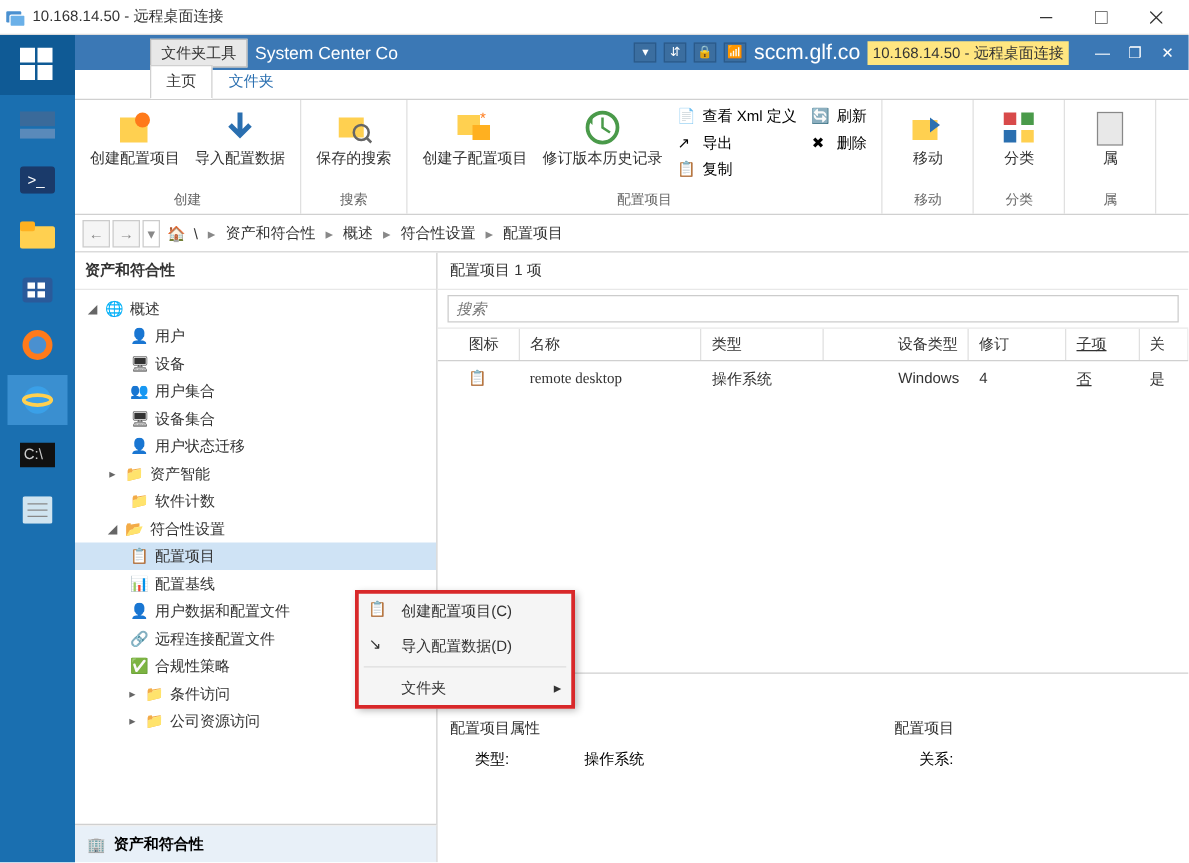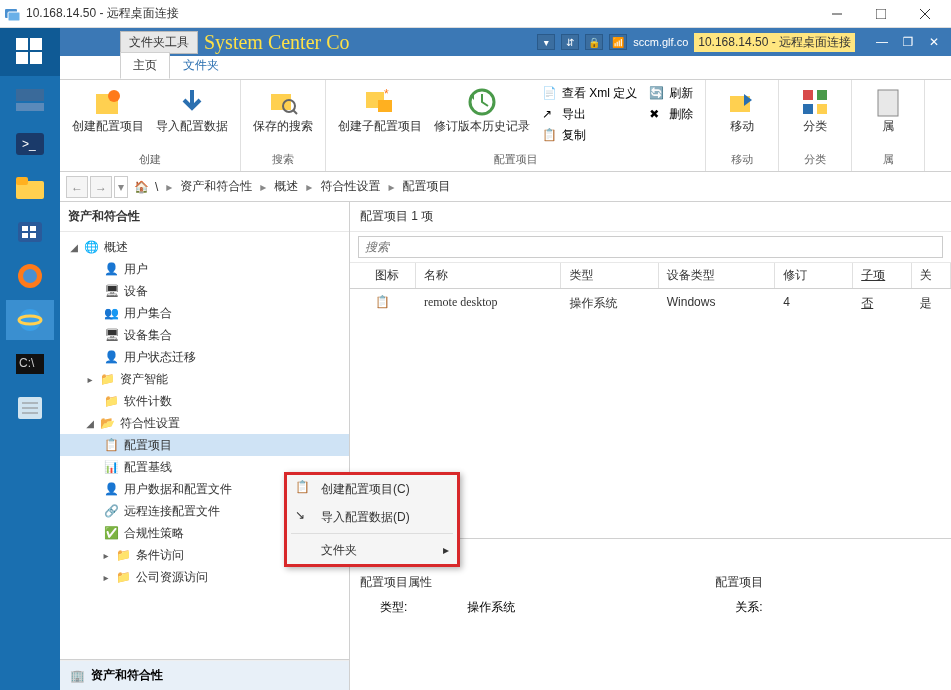--- a/index.html
+++ b/index.html
@@ -4,24 +4,24 @@
 <style>
 *{box-sizing:border-box;margin:0;padding:0;font-family:"Microsoft YaHei","Segoe UI",sans-serif;font-size:12px;}
 body{background:#fff;width:951px;height:690px;overflow:hidden;position:relative;}
 .titlebar{height:28px;background:#fff;border-bottom:1px solid #ddd;display:flex;align-items:center;padding:0 4px;}
 .titlebar .icon-sm{width:16px;height:16px;margin-right:6px;}
 .titlebar-title{flex:1;color:#333;}
 .winbtns{display:flex;gap:0;}
 .winbtn{width:44px;height:28px;display:flex;align-items:center;justify-content:center;}
 .mdi-bar{height:28px;background:#3b78b5;display:flex;align-items:center;padding:0 4px;color:#fff;position:relative;}
 .mdi-bar .toolbox{background:#e8e8e8;color:#333;padding:2px 8px;border:1px solid #bbb;}
-.mdi-bar .syscenter{margin-left:6px;color:#fde047;font-size:20px;font-family:Liberation Serif, serif;}
+.mdi-bar .syscenter{margin-left:6px;color:#ffffff;font-size:14px;}
 .mdi-right{margin-left:auto;display:flex;align-items:center;gap:6px;}
 .mdi-right .pill{background:#3b6ea0;border:1px solid #2a5a8a;width:18px;height:16px;display:flex;align-items:center;justify-content:center;font-size:10px;}
-.mdi-right .txt{font-size:11px;}
+.mdi-right .txt{font-size:17px;}
 .mdi-right .hilite{background:#ffe680;color:#333;padding:1px 4px;}
 .mdi-winbtns{display:flex;gap:0;margin-left:8px;}
 .mdi-winbtns .winbtn{width:26px;height:20px;color:#fff;}
 .taskbar-left{position:absolute;left:0;top:28px;bottom:0;width:60px;background:#1a6fb0;display:flex;flex-direction:column;align-items:center;padding-top:0;}
 .start-btn{width:60px;height:48px;background:#0f5a95;display:flex;align-items:center;justify-content:center;}
 .tb-icon{width:48px;height:40px;display:flex;align-items:center;justify-content:center;margin-top:4px;}
 .tb-icon.active{background:#3a8fd0;}
 .main-area{position:absolute;left:60px;top:56px;right:0;bottom:0;background:#fff;display:flex;flex-direction:column;}
 .ribbon-tabs{height:24px;display:flex;align-items:flex-end;background:#fff;border-bottom:1px solid #d0d0d0;padding-left:60px;}
 .file-menu{position:absolute;left:60px;top:56px;width:60px;height:24px;background:#2a6fb0;color:#fff;display:flex;align-items:center;justify-content:center;}
@@ -59,21 +59,21 @@
 .search-row{padding:4px 8px;border-top:1px solid #e8e8e8;border-bottom:1px solid #e8e8e8;}
 .search-input{width:100%;border:1px solid #ccc;padding:3px 6px;font-style:italic;color:#888;}
 .grid{flex:0 0 auto;overflow:hidden;}
 .grid-header{display:flex;border-bottom:1px solid #d0d0d0;background:#fff;}
 .gh{padding:4px 8px;border-right:1px solid #e0e0e0;color:#333;}
 .grid-row{display:flex;padding:2px 0;}
 .gc{padding:4px 8px;color:#333;}
 .c-icon{width:50px;margin-left:17px;}
 .c-name{width:150px;font-family:Liberation Serif, serif;}
 .c-type{width:100px;}
-.c-devtype{width:120px;}
+.c-devtype{width:120px;text-align:right;}
 .c-rev{width:80px;}
 .c-child{width:60px;text-decoration:underline;}
 .c-rel{width:40px;}
 .detail-pane{flex:1;border-top:1px solid #d0d0d0;padding:10px;overflow:auto;}
 .detail-title{font-weight:bold;font-size:13px;margin-bottom:10px;}
 .detail-section{display:flex;gap:200px;}
 .detail-sub{color:#333;margin-bottom:8px;}
 .detail-kv{display:flex;gap:60px;padding-left:20px;}
 .ctx-menu{position:absolute;left:284px;top:472px;width:176px;background:#f5f5f5;border:3px solid #d8282a;box-shadow:2px 2px 6px rgba(0,0,0,0.3);z-index:100;}
 .ctx-item{display:flex;align-items:center;padding:5px 8px;gap:8px;color:#333;}

